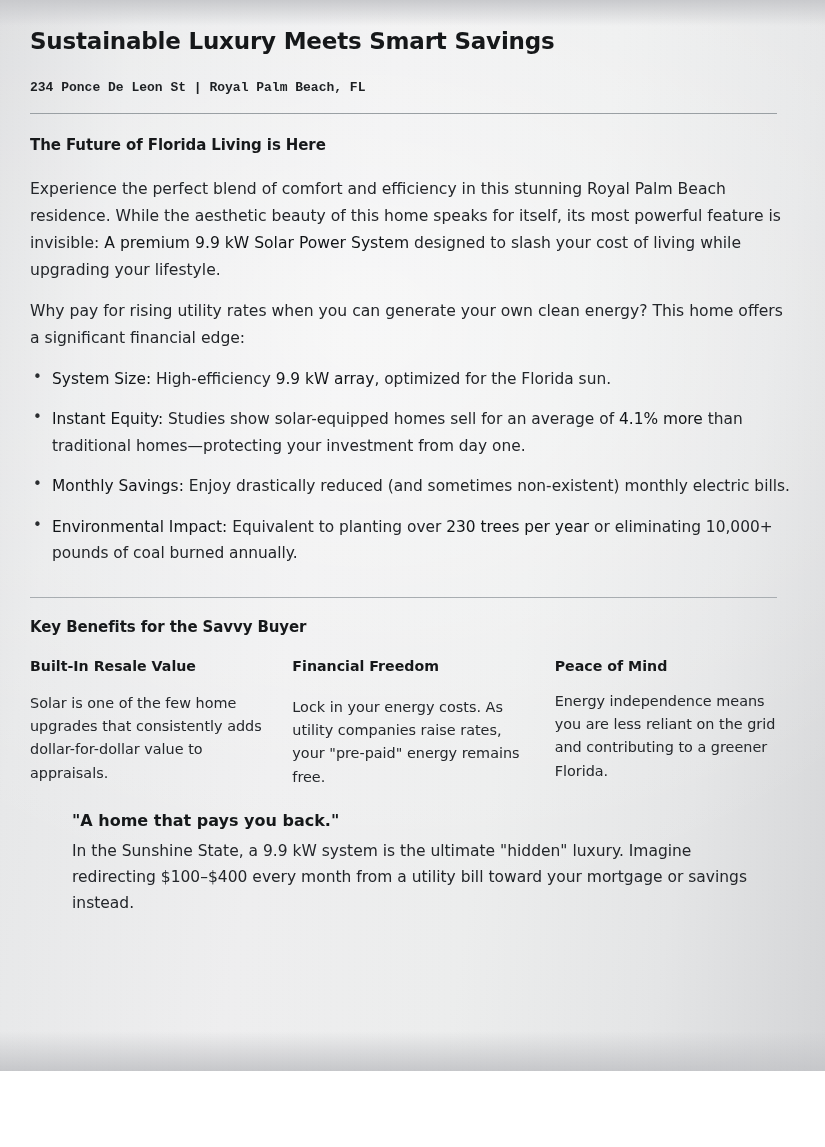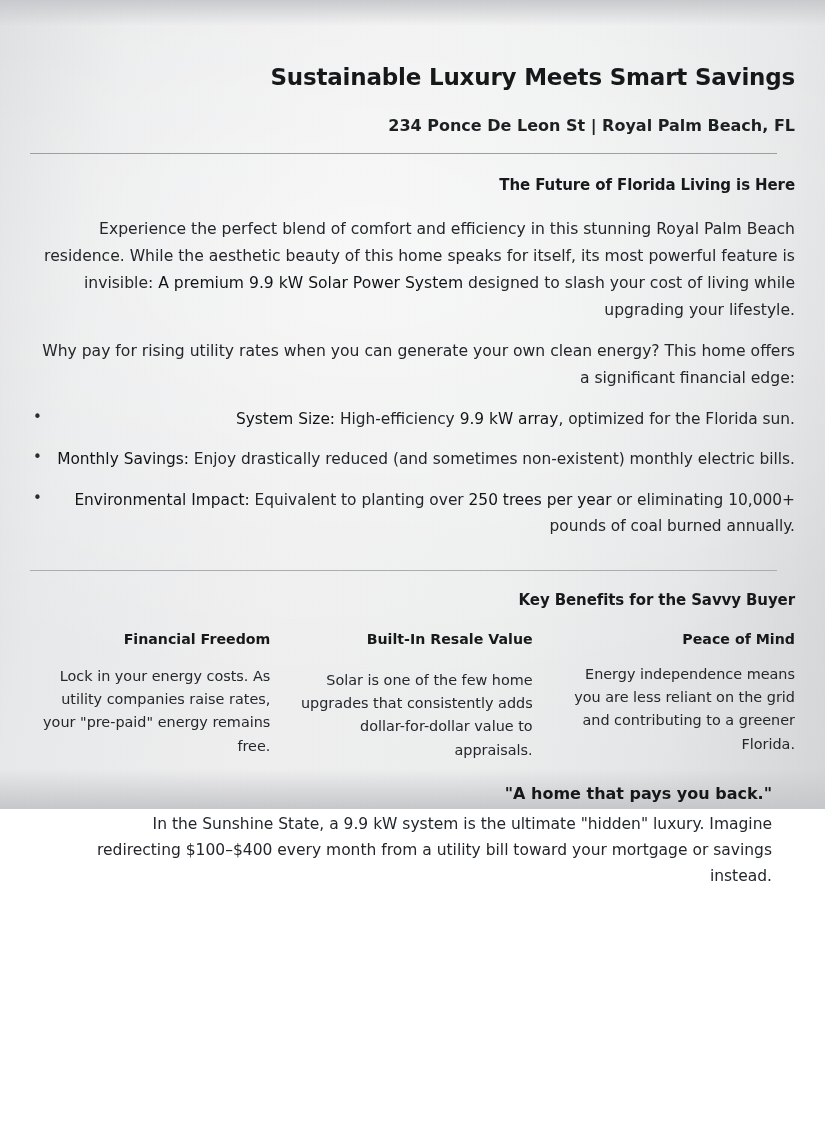--- a/index.html
+++ b/index.html
@@ -12,27 +12,26 @@
     background: #ffffff;
     font-family: "DejaVu Sans", sans-serif;
     color: #1a1a1a;
     overflow: hidden;
   }
 
   
   .sheet {
     position: relative;
     width: 825px;
-    height: 809px;
+    height: 1071px;
     box-sizing: border-box;
     background:
       radial-gradient(ellipse 120% 80% at 45% 30%, rgba(255,255,255,0.55) 0%, rgba(255,255,255,0) 70%),
       linear-gradient(100deg, #d9dadc 0%, #e7e8e9 14%, #eeeeef 40%, #eceded 62%, #e4e5e6 82%, #d4d5d7 100%);
-    padding: 64px 28px 0 28px;
-    text-align: right;
+    padding: 28px 28px 0 28px;
   }
   .sheet:before {
     content: "";
     position: absolute;
     left: 0; top: 0; right: 0;
     height: 26px;
     background: linear-gradient(180deg, #c9cacd 0%, rgba(201,202,205,0) 100%);
     pointer-events: none;
   }
   .sheet:after {
@@ -52,24 +51,25 @@
 
   h1.doc-title {
     font-size: 23px;
     font-weight: bold;
     letter-spacing: -0.2px;
     margin: 0 0 26px 0;
     color: #16181a;
   }
 
   .address {
-    font-size: 16px;
+    font-size: 13px;
     font-weight: bold;
     margin: 0 0 18px 0;
     color: #1d2023;
+    font-family: Liberation Mono, monospace;
   }
 
   .rule {
     height: 1px;
     background: #9aa0a4;
     margin: 0 18px 22px 0;
   }
   .rule.thin {
     background: #a8adb1;
     margin: 30px 18px 20px 0;
@@ -184,36 +184,37 @@
 
     <h2 class="section-title">The Future of Florida Living is Here</h2>
 
     <p class="body"><span>Experience the perfect blend of comfort and efficiency in this stunning Royal Palm Beach residence. While the aesthetic beauty of this home speaks for itself, its most powerful feature is invisible: </span><strong>A premium 9.9 kW Solar Power System</strong><span> designed to slash your cost of living while upgrading your lifestyle.</span></p>
 
 
     <p class="body">Why pay for rising utility rates when you can generate your own clean energy? This home offers a significant financial edge:</p>
 
     <ul class="bullets">
       <li><strong>System Size:</strong><span> High-efficiency </span><strong>9.9 kW array</strong><span>, optimized for the Florida sun.</span></li>
+      <li><strong>Instant Equity:</strong><span> Studies show solar-equipped homes sell for an average of </span><strong>4.1% more</strong><span> than traditional homes—protecting your investment from day one.</span></li>
       <li><strong>Monthly Savings:</strong><span> Enjoy drastically reduced (and sometimes non-existent) monthly electric bills.</span><strong></strong><span></span></li>
-      <li><strong>Environmental Impact:</strong><span> Equivalent to planting over </span><strong>250 trees per year</strong><span> or eliminating 10,000+ pounds of coal burned annually.</span></li>
+      <li><strong>Environmental Impact:</strong><span> Equivalent to planting over </span><strong>230 trees per year</strong><span> or eliminating 10,000+ pounds of coal burned annually.</span></li>
     </ul>
 
     <div class="rule thin"></div>
 
     <h2 class="section-title">Key Benefits for the Savvy Buyer</h2>
 
     <div class="cols">
+      <div class="col">
+        <h3>Built-In Resale Value</h3>
+        <p>Solar is one of the few home upgrades that consistently adds dollar-for-dollar value to appraisals.</p>
+      </div>
       <div class="col">
         <h3>Financial Freedom</h3>
         <p>Lock in your energy costs. As utility companies raise rates, your "pre-paid" energy remains free.</p>
-      </div>
-      <div class="col">
-        <h3>Built-In Resale Value</h3>
-        <p>Solar is one of the few home upgrades that consistently adds dollar-for-dollar value to appraisals.</p>
       </div>
       <div class="col">
         <h3>Peace of Mind</h3>
         <p>Energy independence means you are less reliant on the grid and contributing to a greener Florida.</p>
       </div>
     </div>
 
     <div class="pullquote">
       <div class="q">"A home that pays you back."</div>
       <p>In the Sunshine State, a 9.9 kW system is the ultimate "hidden" luxury. Imagine redirecting $100–$400 every month from a utility bill toward your mortgage or savings instead.</p>

